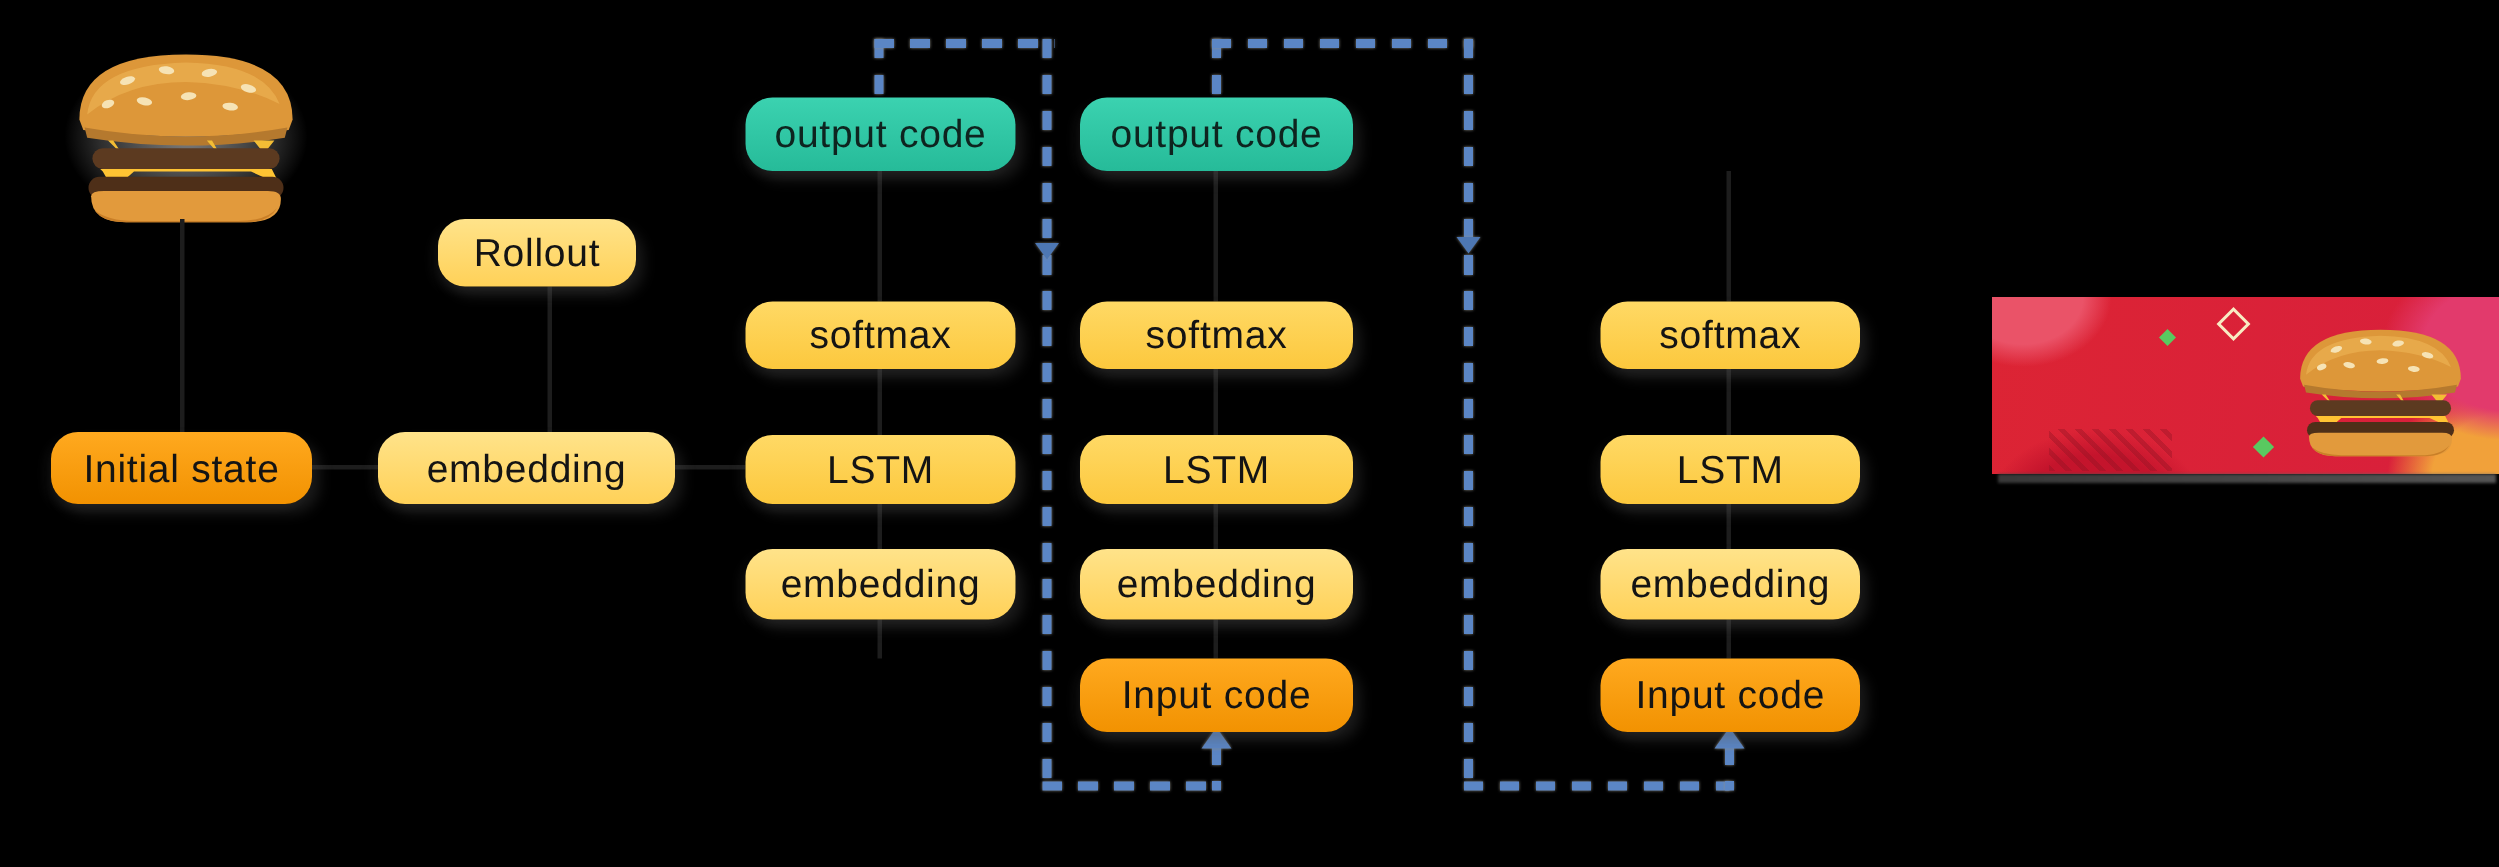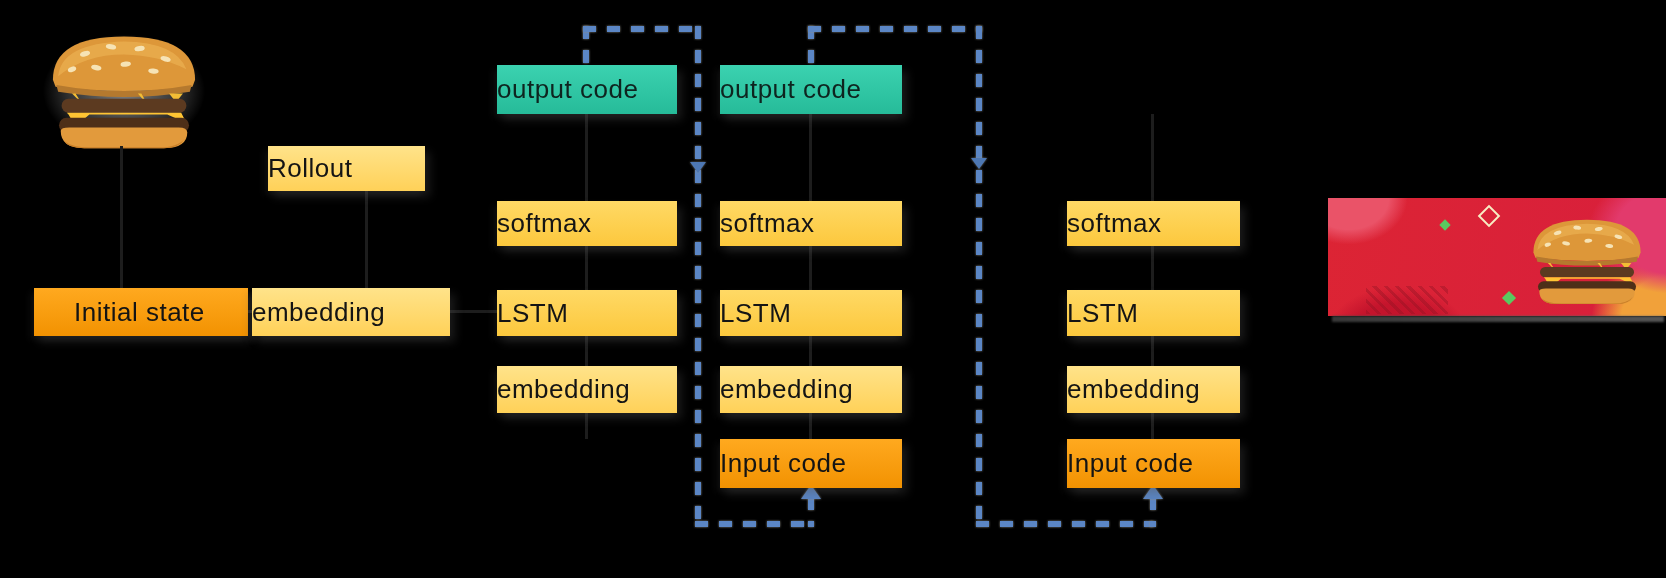--- a/index.html
+++ b/index.html
@@ -3,21 +3,21 @@
 <meta charset="utf-8">
 <title>LSTM rollout diagram</title>
 <style>
   html,body{margin:0;padding:0;background:#000;}
   .stage{
     position:relative;width:1666px;height:578px;background:#000000;
     overflow:hidden;font-family:"Liberation Sans",sans-serif;
   }
   
   .bx{
-    position:absolute;border-radius:0;display:flex;align-items:center;justify-content:flex-start;
+    position:absolute;border-radius:18px;display:flex;align-items:center;justify-content:center;
     font-size:26px;color:#141414;letter-spacing:.5px;
     box-shadow:5px 6px 9px rgba(95,95,95,.28), -4px 4px 7px rgba(70,70,70,.18);
   }
   .teal{background:linear-gradient(180deg,#3bd2b0 0%,#26bb99 100%);color:#0e241f;}
   .yellow{background:linear-gradient(180deg,#ffd965 0%,#fcc83d 100%);}
   .ylight{background:linear-gradient(180deg,#ffe38a 0%,#ffd158 100%);}
   .orange{background:linear-gradient(180deg,#ffa91f 0%,#f29201 100%);}
   
   .cv{position:absolute;width:3px;background:#1d1d1d;}
   .ch{position:absolute;height:3px;background:#1d1d1d;}
@@ -124,27 +124,27 @@
   <div class="arr-up" style="left:801px;top:485px;"></div>
 
   <div class="dv" style="left:808px;top:26px;height:41px;"></div>
   <div class="dh" style="left:808px;top:26px;width:174px;"></div>
   <div class="dv" style="left:976px;top:26px;height:501px;"></div>
   <div class="arr-down" style="left:971px;top:158px;"></div>
   <div class="dh" style="left:976px;top:521px;width:177px;"></div>
   <div class="dv" style="left:1150px;top:497px;height:30px;"></div>
   <div class="arr-up" style="left:1143px;top:485px;"></div>
 
-  <div class="bx orange" style="left:34px;top:288px;width:174px;height:48px;padding-left:40px;">
+  <div class="bx orange" style="left:34px;top:288px;width:174px;height:48px;">
     <span class="lbl">Initial state</span>
   </div>
   <div class="bx ylight" style="left:252px;top:288px;width:198px;height:48px;">
     <span class="lbl">embedding</span>
   </div>
-  <div class="bx ylight" style="left:268px;top:146px;width:157px;height:45px;">
+  <div class="bx ylight" style="left:292px;top:146px;width:132px;height:45px;">
     <span class="lbl">Rollout</span>
   </div>
 
   <div class="bx teal" style="left:497px;top:65px;width:180px;height:49px;">
       <span class="lbl">output code</span>
     </div>
   <div class="bx yellow" style="left:497px;top:201px;width:180px;height:45px;">
       <span class="lbl">softmax</span>
     </div>
   <div class="bx yellow" style="left:497px;top:290px;width:180px;height:46px;">

